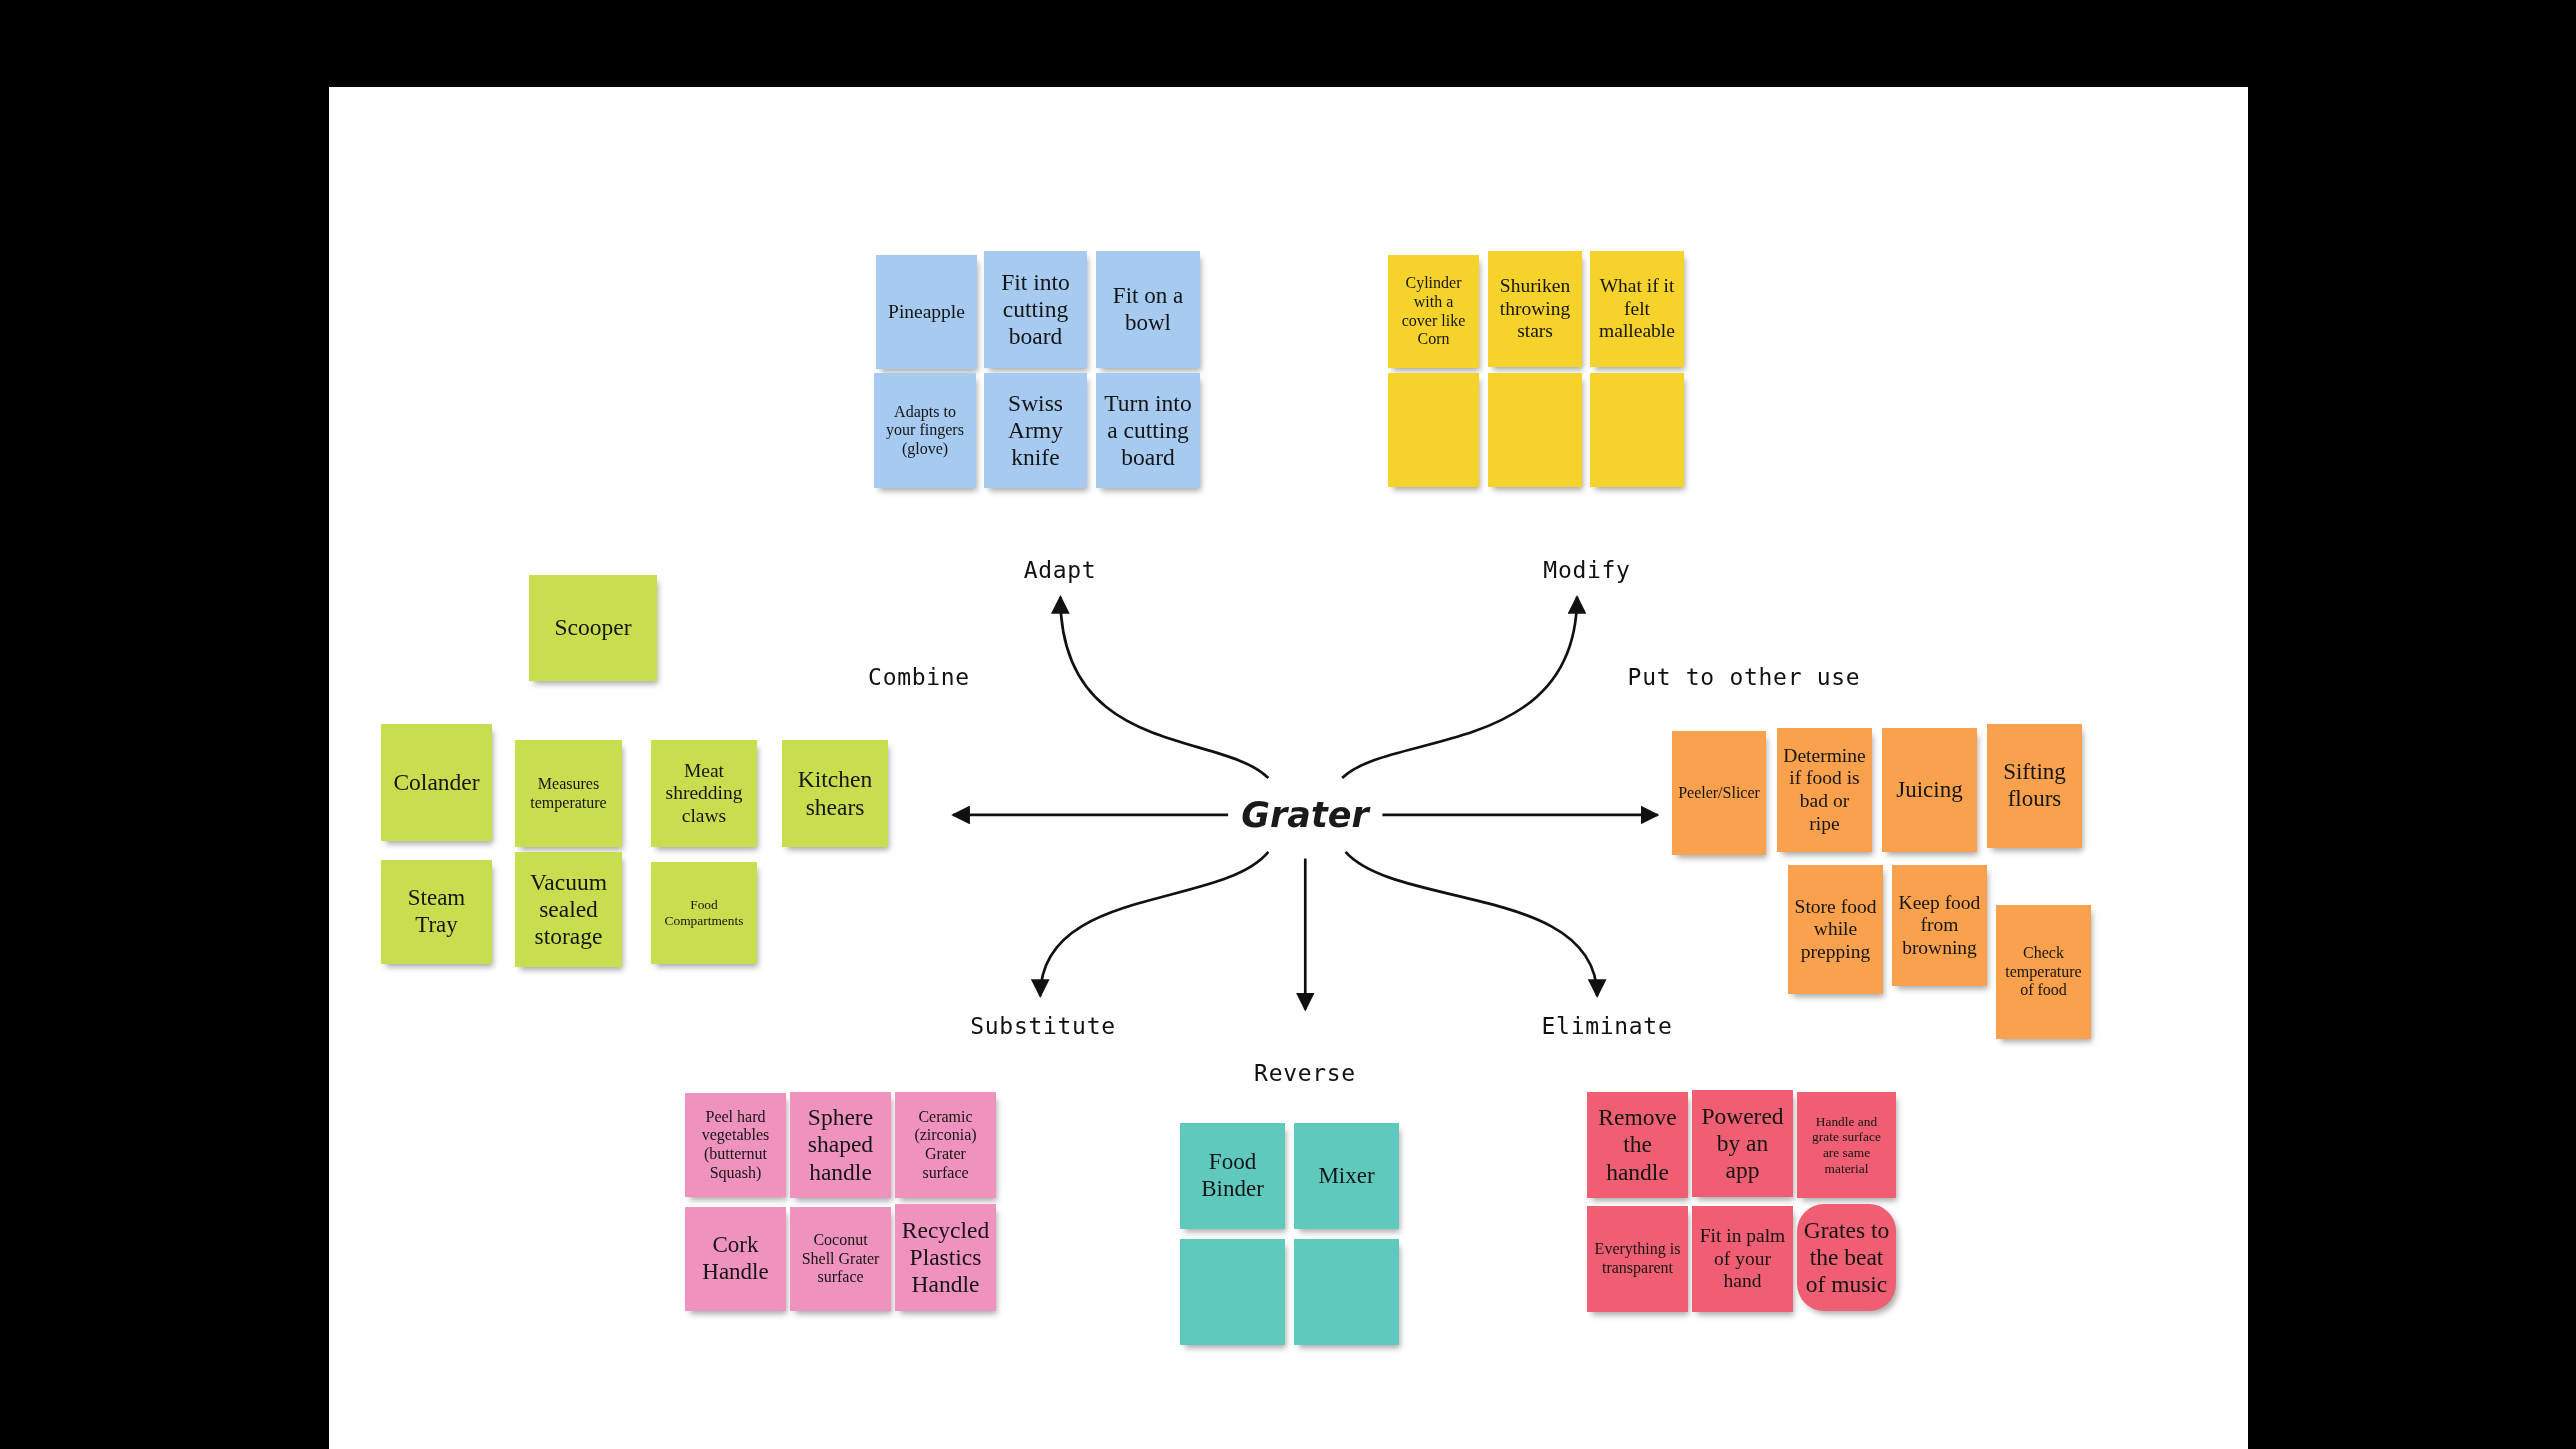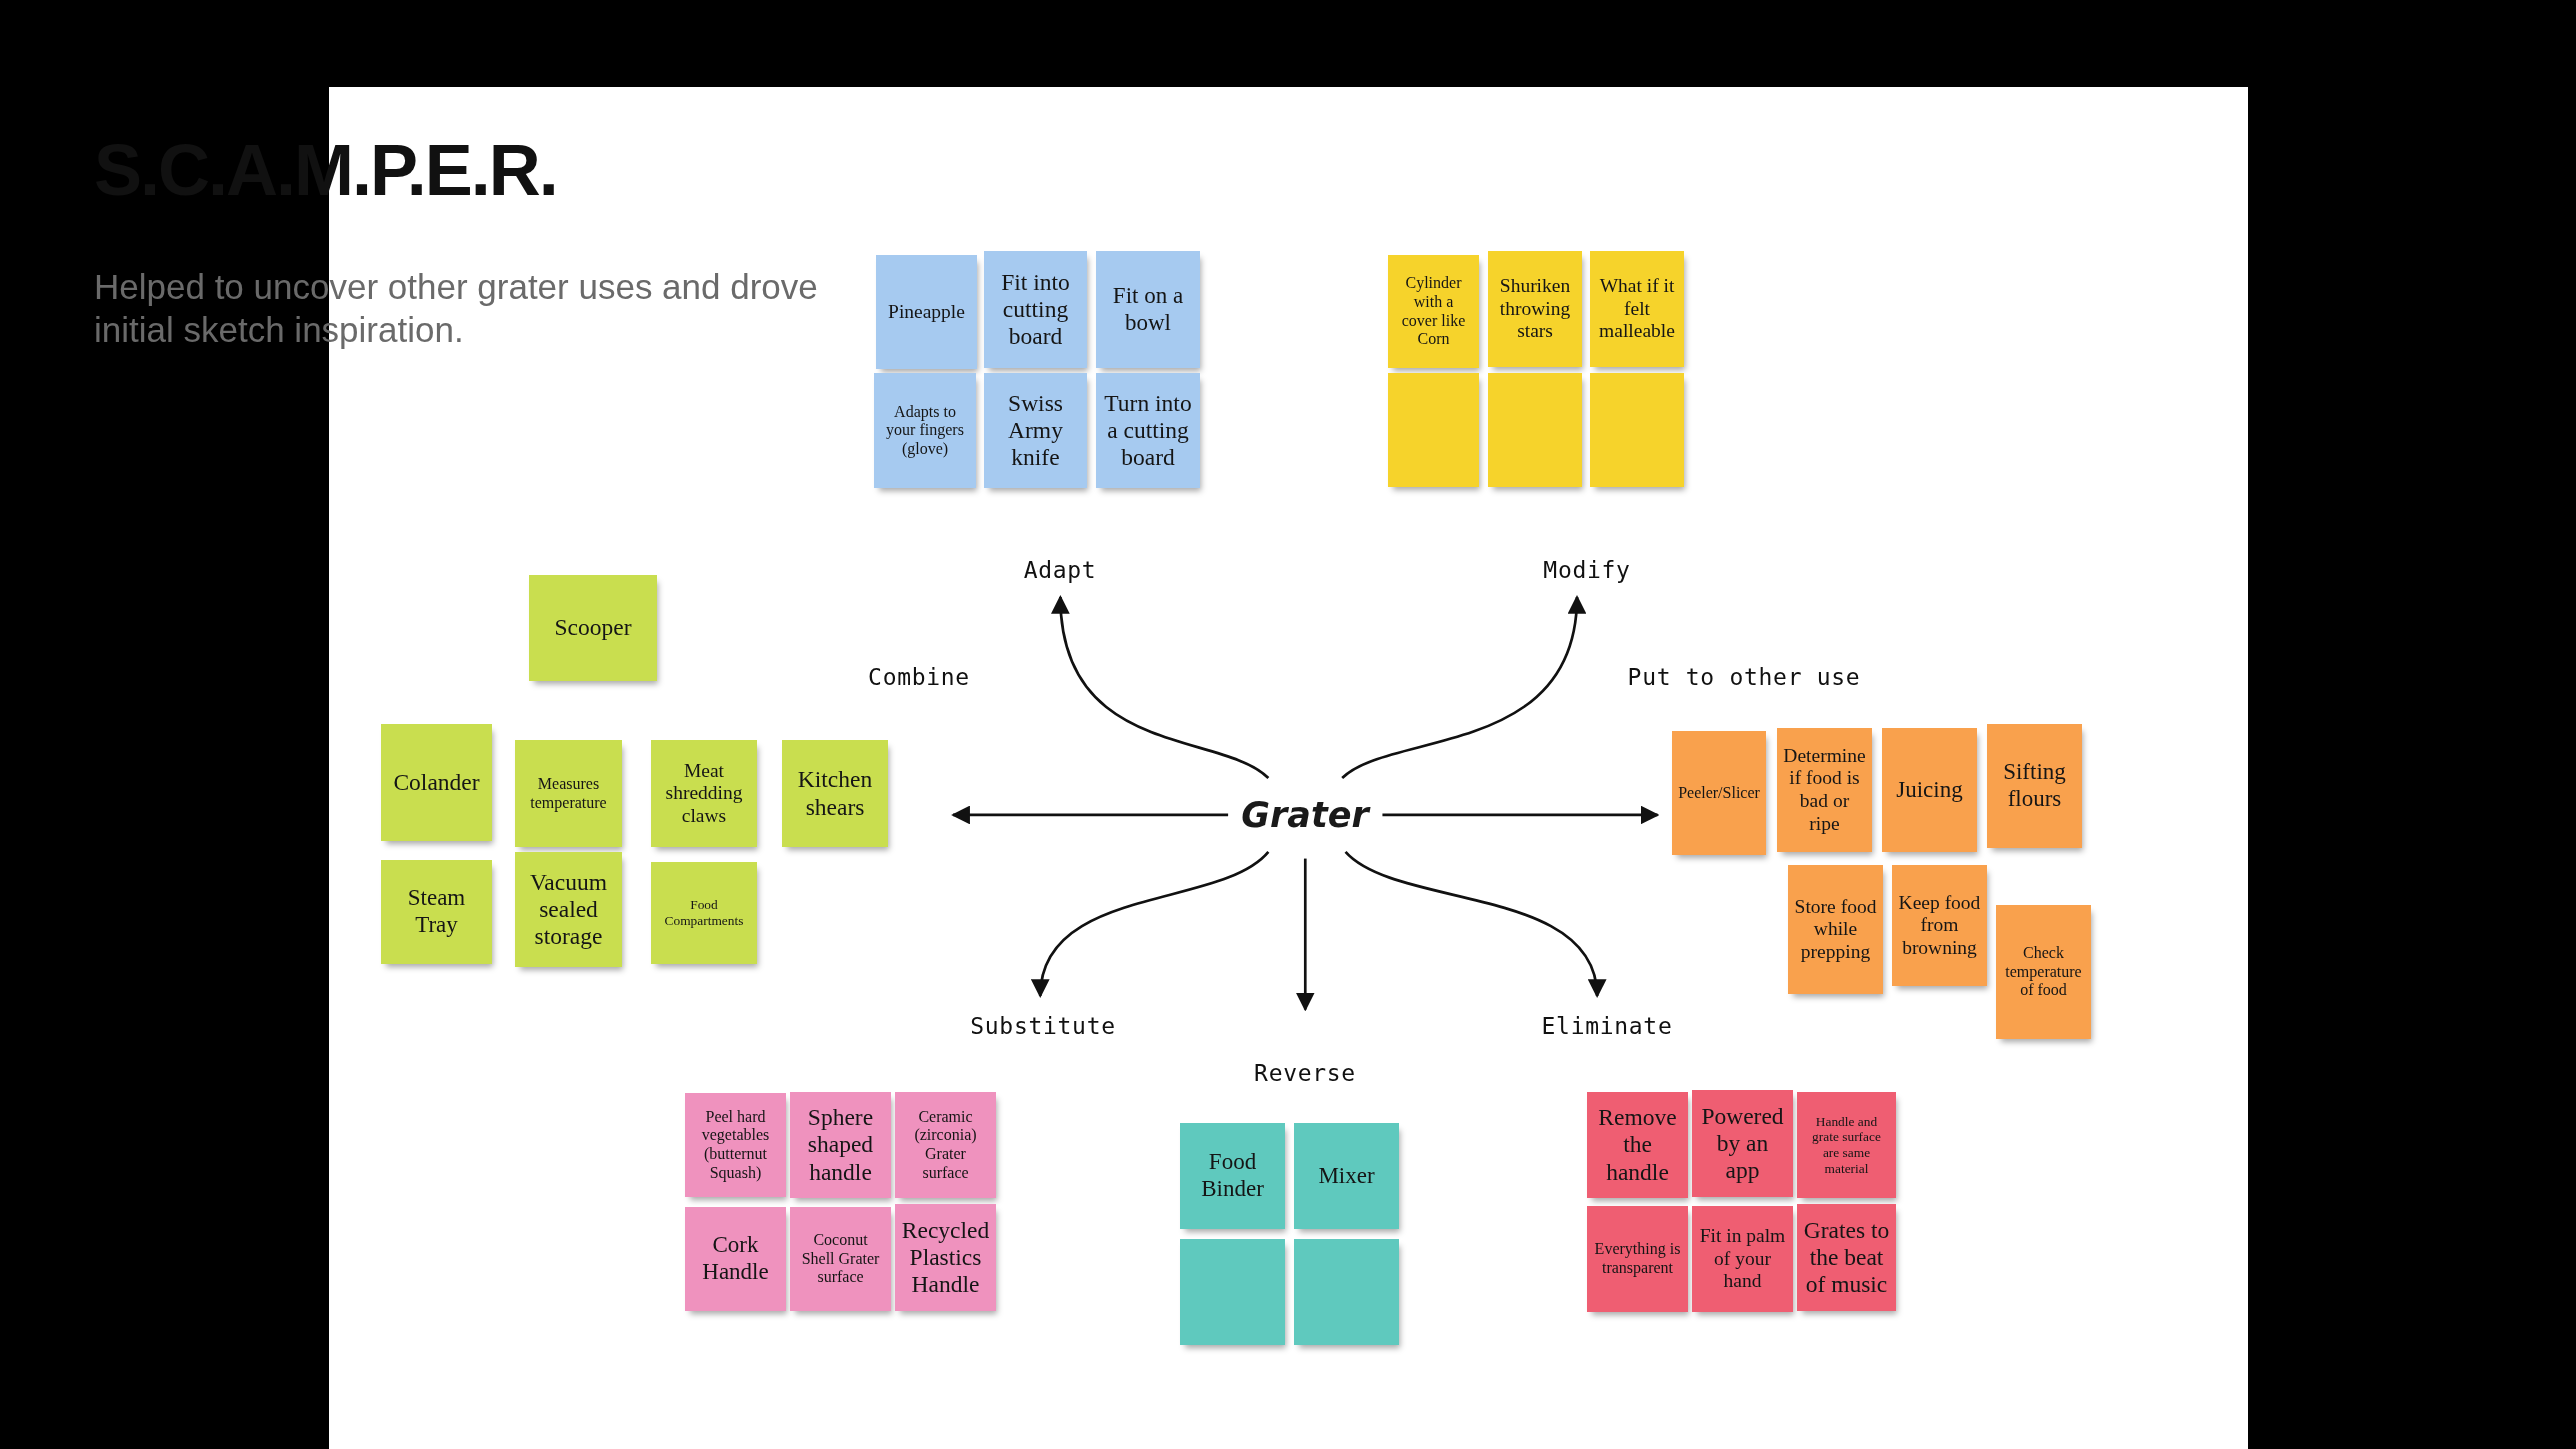--- a/index.html
+++ b/index.html
@@ -272,24 +272,20 @@
       </div>
     <div class="note c-red fs-xs" style="left:1468px; top:1005px; width:99px; height:106px;">
       <span>Handle and grate surface are same material</span>
       </div>
     <div class="note c-red fs-s" style="left:1258px; top:1119px; width:101px; height:106px;">
       <span>Everything is transparent</span>
       </div>
     <div class="note c-red fs-m" style="left:1363px; top:1119px; width:101px; height:106px;">
       <span>Fit in palm of your hand</span>
       </div>
-    <div class="note c-red fs-l" style="left:1468px; top:1117px; width:99px; height:107px;">
+    <div class="note c-red fs-l" style="left:1468px; top:1117px; width:99px; height:107px;border-radius:27px;">
       <span>Grates to the beat of music</span>
       </div>
 
-    <div id="header-block">
-      <div id="slide-title">S.C.A.M.P.E.R.</div>
-      <div id="slide-subtitle">Helped to uncover other grater uses and drove initial sketch inspiration.</div>
-    </div>
 
   </div>
 </div>
 
 
 </body></html>

